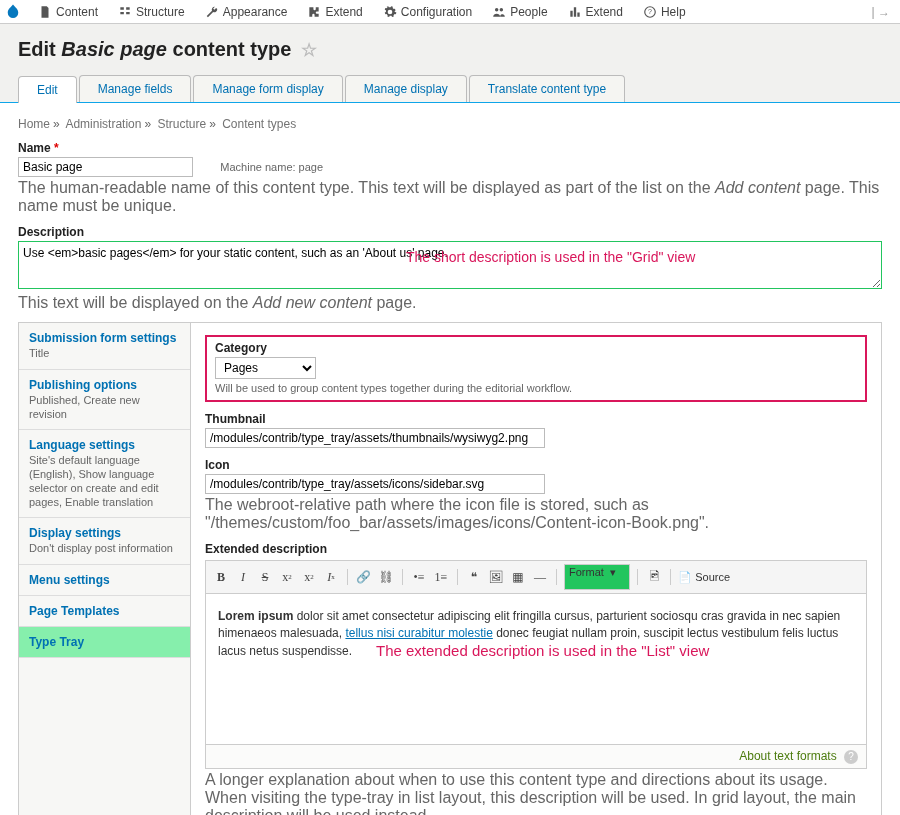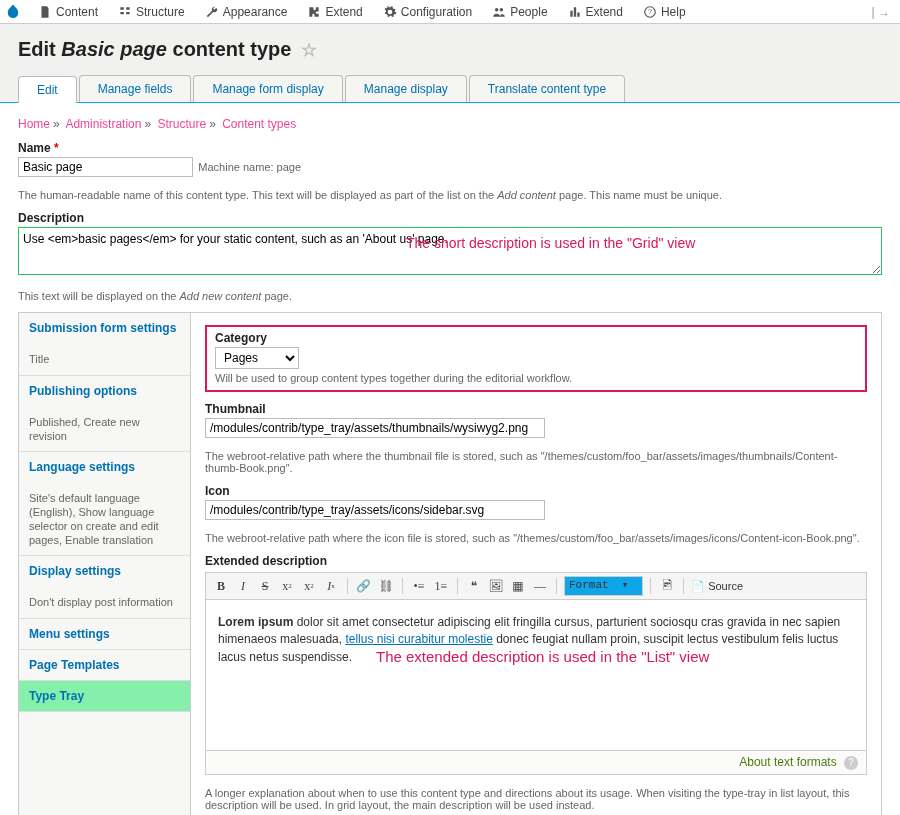--- a/index.html
+++ b/index.html
@@ -46,72 +46,72 @@
   .ptabs { display:flex; gap:2px; margin:0; padding:0; list-style:none; }
   .ptabs li { border:1px solid #bbb; border-bottom:none; background:#f5f5f2;
               border-radius:4px 4px 0 0; }
   .ptabs li.active { background:#fff; position:relative; top:1px; }
   .ptabs li a { display:block; padding:6px 18px; font-size:12px; color:#0071b3; }
   .ptabs li.active a { color:#0071b3; }
 
   .content { padding: 10px 18px 20px 18px; }
 
   .breadcrumbs { padding: 4px 0 10px 0; font-size:12px; }
-  .breadcrumbs a { color:#ec4899; }
+  .breadcrumbs a { color:#737373; }
   .breadcrumbs .sep { color:#666; margin:0 3px; }
 
   label.fl { display:block; font-weight:bold; font-size:12px; margin-bottom:2px; color:#222; }
   .req { color:#d00; }
-  .desc { color:#666; font-size:11px; margin-top:12px; }
+  .desc { color:#666; font-size:16px; margin-top:2px; }
   .desc em { font-style:italic; }
 
   input[type=text], select {
     border:1px solid #bbb; padding:2px 4px; font-family:inherit; font-size:12px;
     background:#fff;
   }
   textarea.big {
     width:100%; height:48px; border:1px solid #22c55e; padding:4px; font-family:inherit;
     font-size:12px; resize:vertical;
   }
-  .machine { font-size:11px; color:#666; margin-left:2px; }
+  .machine { font-size:11px; color:#666; margin-left:24px; }
 
   .field-block { margin-bottom:10px; }
 
   .annot { color:#d9175b; font-size:14px; font-weight:400; font-style:normal;
            position:absolute; pointer-events:none; }
 
   .texwrap { position:relative; }
   .annot1 { left:388px; top:24px; }
 
   
   .vt-wrap { display:flex; border:1px solid #ccc; }
   .vt-menu { width:172px; background:#f7f7f5; border-right:1px solid #ccc; }
   .vt-item { border-bottom:1px solid #ddd; padding:8px 10px; cursor:pointer; }
   .vt-item.active { background:#86efac; }
   .vt-item .vt-title { color:#0071b3; font-weight:600; font-size:12px; }
-  .vt-item .vt-sum { color:#666; font-size:11px; margin-top:18px; line-height:1.25; }
+  .vt-item .vt-sum { color:#666; font-size:11px; margin-top:2px; line-height:1.25; }
   .vt-body { flex:1; padding:12px 14px 14px 14px; }
 
   .cat-box { border:2px solid #d9175b; padding:4px 8px 6px 8px; margin-bottom:10px; }
   .cat-box label { font-weight:bold; }
-  .cat-box select { width:84px; }
+  .cat-box select { width:101px; }
   .cat-box .desc { color:#666; font-size:11px; margin-top:3px; }
 
   .wfield input { width:340px; }
 
   
   .wys { border:1px solid #ccc; margin-top:4px; background:#fff; }
   .wys-tb { background:#f5f5f5; border-bottom:1px solid #ccc; padding:3px 6px;
             display:flex; align-items:center; gap:4px; flex-wrap:wrap; }
   .wys-tb .btn { width:18px;height:18px;display:inline-flex;align-items:center;
                  justify-content:center;font-family:Georgia,serif;font-size:12px;
                  color:#444;cursor:pointer;border-radius:2px; }
   .wys-tb .sep { width:1px;height:16px;background:#ccc;margin:0 3px; }
-  .wys-tb .fmt { font-family:Liberation Mono, monospace;font-size:11px;border:1px solid #ccc;
-                 padding:1px 14px 4px 4px;background:#0ea5e9;cursor:pointer; }
+  .wys-tb .fmt { font-family:Liberation Sans, sans-serif;font-size:11px;border:1px solid #ccc;
+                 padding:1px 14px 10px 4px;background:#22c55e;cursor:pointer; }
   .wys-tb .src { font-size:11px; cursor:pointer;color:#333;display:inline-flex;align-items:center;gap:3px; }
   .wys-body { min-height:150px; padding:14px 12px; font-size:12px; line-height:1.45; position:relative; }
   .wys-body .link { color:#0071b3; text-decoration:underline; }
   .wys-foot { border-top:1px solid #ccc; background:#fbfbfa; text-align:right;
               padding:4px 8px; font-size:12px; }
   .wys-foot .q { display:inline-block;width:14px;height:14px;border-radius:50%;
                  background:#ccc;color:#fff;text-align:center;line-height:14px;
                  font-size:10px;margin-left:4px; }
   .annot2 { left:170px; top:46px; font-size:15px; }
 </style>
@@ -268,21 +268,20 @@
         <label class="fl">Category</label>
         <select>
           <option>Pages</option>
         </select>
         <div class="desc">Will be used to group content types together during the editorial workflow.</div>
       </div>
 
       <div class="field-block wfield">
         <label class="fl">Thumbnail</label>
         <input type="text" value="/modules/contrib/type_tray/assets/thumbnails/wysiwyg2.png" style="">
-        <div class="desc">The webroot-relative path where the thumbnail file is stored, such as "/themes/custom/foo_bar/assets/images/thumbnails/Content-thumb-Book.png".</div>
       </div>
 
       <div class="field-block wfield">
         <label class="fl">Icon</label>
         <input type="text" value="/modules/contrib/type_tray/assets/icons/sidebar.svg" style="">
         <div class="desc">The webroot-relative path where the icon file is stored, such as "/themes/custom/foo_bar/assets/images/icons/Content-icon-Book.png".</div>
       </div>
 
       <div class="field-block">
         <label class="fl">Extended description</label>

